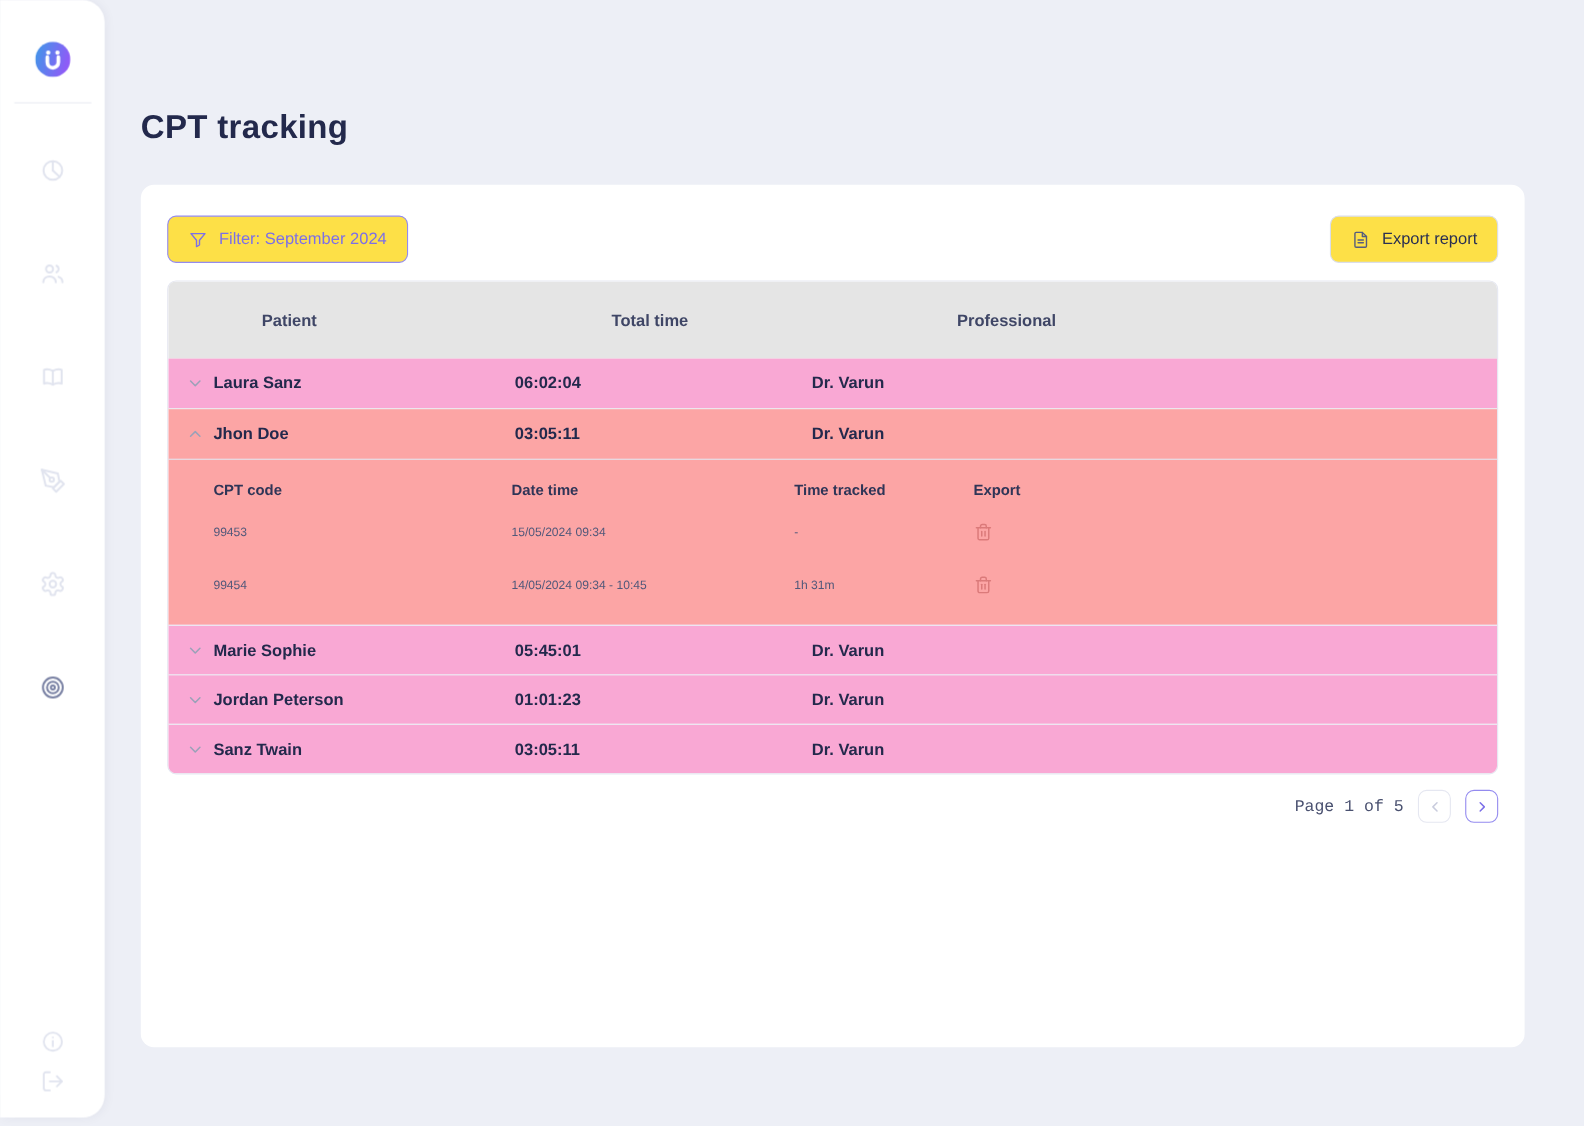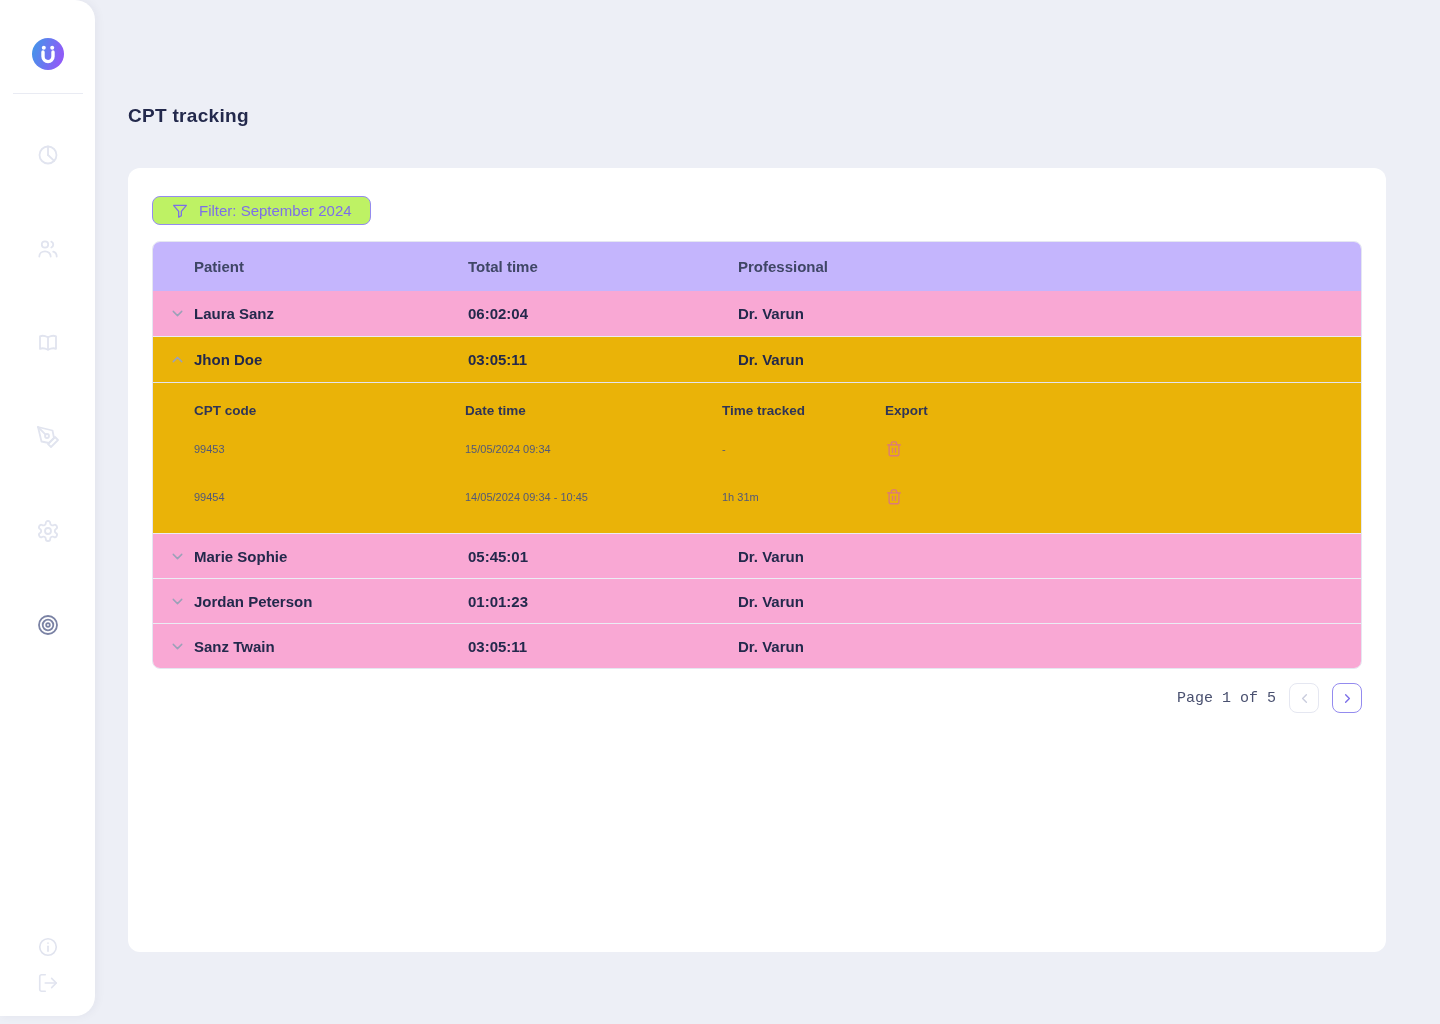--- a/index.html
+++ b/index.html
@@ -26,52 +26,52 @@
   .side-item { width: 24px; height: 24px; color: #E1E4EF; cursor: pointer; display: flex; align-items: center; justify-content: center; }
   .side-item.active { color: #7A82A4; }
   .side-footer { margin-top: auto; margin-bottom: 22px; display: flex; flex-direction: column; align-items: center; gap: 14px; }
   .side-footer .side-item { width: 22px; height: 22px; }
   .side-item svg { width: 100%; height: 100%; }
 
   
   .main { margin-left: 95px; width: 1345px; padding: 0 54px 0 33px; }
   .page-title {
     margin-top: 94px; margin-bottom: 30px;
-    font-size: 19px; line-height: 44px; font-weight: 800;
+    font-size: 30px; line-height: 44px; font-weight: 800;
     letter-spacing: 0.3px; color: #23294C;
   }
   .card {
     background: #fff; border-radius: 12px;
     height: 784px; padding: 28px 24px;
   }
   .toolbar { display: flex; justify-content: space-between; align-items: center; }
   .btn {
     display: inline-flex; align-items: center; gap: 10px;
-    height: 29px; padding: 0 18px;
-    background: #bef264; border-radius: 8px;
+    height: 43px; padding: 0 18px;
+    background: #fde047; border-radius: 8px;
     font-size: 15px; cursor: pointer; user-select: none;
   }
   .btn-filter { border: 1px solid #948BEF; color: var(--accent, #7C6FE8); }
   .btn-filter svg { width: 18px; height: 18px; }
   .btn-export { border: 1px solid #DADDEA; color: #2A3052; font-weight: 500; }
   .btn-export svg { width: 18px; height: 18px; color: #565D7E; }
 
   
   .table {
     margin-top: 16px;
     border: 1px solid #E5E7F1; border-radius: 8px;
     overflow: hidden;
   }
   .grid-main { display: grid; grid-template-columns: 41px 274px 270px 1fr; align-items: center; }
-  .thead { height: 49px; background: #c4b5fd; font-size: 15px; font-weight: 600; color: #3F4666; }
+  .thead { height: 70px; background: #e5e5e5; font-size: 15px; font-weight: 600; color: #3F4666; gap: 44px; }
   .trow { height: 45px; background: #f9a8d4; font-size: 15px; font-weight: 700; color: #23294C; border-top: 1px solid #EBEDF4; }
   .trow.in-expanded { background: transparent; }
   .chevron-cell { padding-left: 16px; display: flex; align-items: center; color: #9BA1B8; cursor: pointer; }
   .chevron-cell svg { width: 17px; height: 17px; }
-  .expanded-group { background: #eab308; border-top: 1px solid #EBEDF4; }
+  .expanded-group { background: #fca5a5; border-top: 1px solid #EBEDF4; }
   .expanded-group .trow { border-top: none; }
   .subtable { border-top: 1px solid #E3E5EF; padding: 12px 0 12px; }
   .grid-sub { display: grid; grid-template-columns: 271px 257px 163px 1fr; align-items: center; padding-left: 41px; }
   .sub-head { height: 30px; font-size: 13.5px; font-weight: 700; color: #2F3557; }
   .sub-row { height: 48px; font-size: 11px; font-weight: 400; color: #51587A; }
   .trash-btn { width: 18px; height: 18px; color: var(--danger, #DB7A7A); cursor: pointer; }
   .trash-btn svg { width: 100%; height: 100%; }
 
   
   .pagination { margin-top: 14px; display: flex; justify-content: flex-end; align-items: center; gap: 13px; font-family: Liberation Mono, monospace; }
@@ -172,20 +172,31 @@
 
   <div class="card">
     <div class="toolbar">
       <div class="btn btn-filter">
         <span style="display:flex;">
           <svg viewBox="0 0 24 24" fill="none" stroke="currentColor" stroke-width="1.7" stroke-linecap="round" stroke-linejoin="round">
             <path d="M3.5 4.5h17l-6.7 8v5.8l-3.6 1.9v-7.7z"></path>
           </svg>
         </span>
         <span>Filter: September 2024</span>
+      </div>
+      <div class="btn btn-export">
+        <span style="display:flex;">
+          <svg viewBox="0 0 24 24" fill="none" stroke="currentColor" stroke-width="1.7" stroke-linecap="round" stroke-linejoin="round">
+            <path d="M14 3H6.5A1.5 1.5 0 0 0 5 4.5v15A1.5 1.5 0 0 0 6.5 21h11a1.5 1.5 0 0 0 1.5-1.5V8z"></path>
+            <path d="M14 3v5h5"></path>
+              <path d="M8.8 12.2h6.4"></path>
+              <path d="M8.8 15.5h6.4"></path>
+          </svg>
+        </span>
+        <span>Export report</span>
       </div>
     </div>
 
     <div class="table">
 
       <div class="thead grid-main">
         <div></div>
         <div>Patient</div>
         <div>Total time</div>
         <div>Professional</div>

